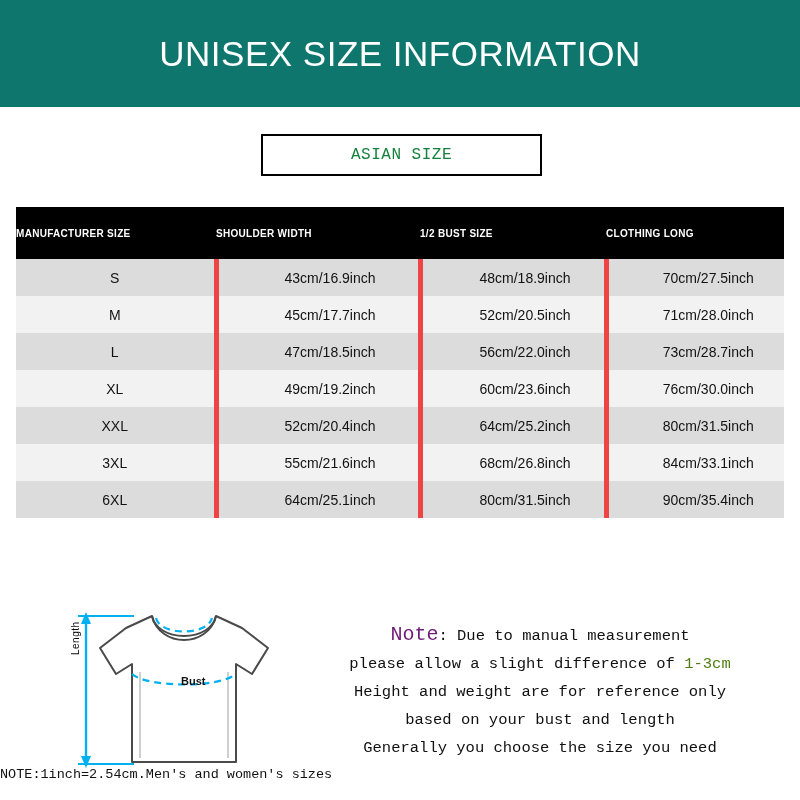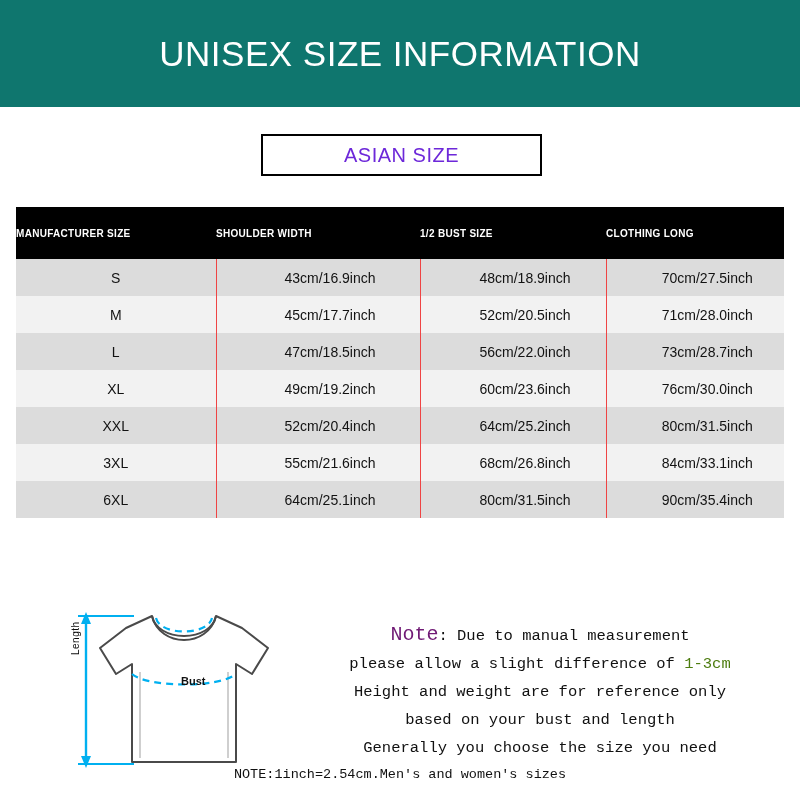--- a/index.html
+++ b/index.html
@@ -46,23 +46,24 @@
     top: 134px;
     width: 281px;
     height: 42px;
     border: 2px solid #000000;
     box-sizing: border-box;
     display: flex;
     align-items: center;
     justify-content: center;
   }
   .region-box-label {
-    font-size: 20px;
-    color: #6d28d9;
+    font-size: 16px;
+    color: #15803d;
     letter-spacing: 0.5px;
+    font-family: Liberation Mono, monospace;
   }
 
   
   .size-table {
     position: absolute;
     left: 16px;
     top: 207px;
     width: 768px;
     border-collapse: collapse;
     table-layout: fixed;
@@ -100,21 +101,21 @@
   }
   .cell-val {
     text-align: center;
   }
   .col-size  { width: 200px; }
   .col-sh    { width: 204px; }
   .col-bust  { width: 186px; }
   .col-long  { width: 178px; }
 
   
-  .size-table tbody td.sep-left { border-left: 1px solid #ef4444; padding-left: 24px; }
+  .size-table tbody td.sep-left { border-left: 5px solid #ef4444; padding-left: 24px; }
 
   
   .bottom {
     position: absolute;
     left: 0;
     top: 597px;
     width: 800px;
     height: 203px;
     background: #ffffff;
   }
@@ -167,21 +168,21 @@
   .note-word-note {
     color: #701a75;
     font-size: 20px;
   }
 
   .footer-note {
     position: absolute;
     left: 0;
     top: 170px;
     width: 800px;
-    text-align: center;
+    text-align: left;
     font-family: "Liberation Mono", monospace;
     font-size: 13.5px;
     color: #111111;
   }
 </style>
 </head>
 <body>
 
 <div class="page">
 

